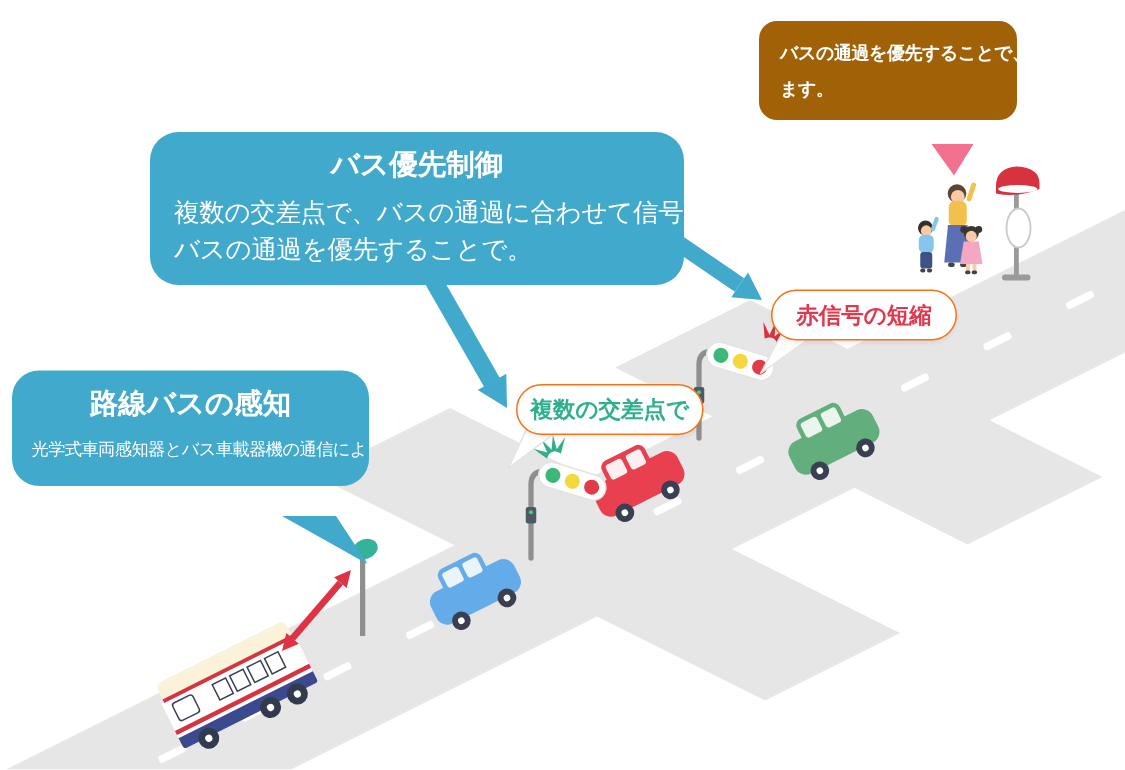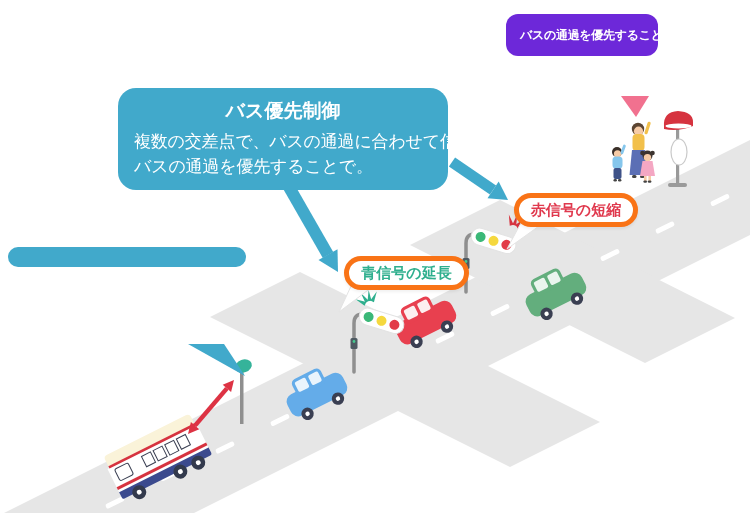--- a/index.html
+++ b/index.html
@@ -5,30 +5,30 @@
   html,body{margin:0;padding:0;background:#ffffff;}
   .canvas{
     position:relative;width:750px;height:513px;background:#ffffff;overflow:hidden;
     font-family:"Liberation Sans","DejaVu Sans",sans-serif;
   }
   .scene-svg{position:absolute;left:0;top:0;width:750px;height:513px;}
   .callout{position:absolute;box-sizing:border-box;}
   .teal-box{background:#41A9CB;color:#ffffff;border-radius:18px;}
   .box-title{font-size:19px;font-weight:bold;text-align:center;line-height:27px;margin-bottom:5px;}
   .box-line{font-size:17px;line-height:25px;letter-spacing:-0.2px;white-space:nowrap;}
-  #box-priority{left:118px;top:88px;width:330px;padding:9px 16px 11px;}
+  #box-priority{left:100px;top:88px;width:356px;padding:9px 16px 11px;border-radius:19px;}
   #box-detection{left:8px;top:247px;width:238px;padding:9px 13px 11px;}
   #box-detection .box-line{font-size:11.5px;letter-spacing:-0.4px;}
   #box-result{
-    left:506px;top:14px;width:152px;background:#6d28d9;color:#ffffff;
+    left:506px;top:14px;width:172px;background:#a16207;color:#ffffff;
     border-radius:12px;padding:9px 14px;font-size:12px;line-height:24px;font-weight:bold;
   }
   #box-result .box-line{font-size:12px;line-height:24px;letter-spacing:-0.3px;}
   .mini-bubble{
-    background:#ffffff;border:5px solid #f97316;border-radius:17px;height:34px;
+    background:#ffffff;border:1px solid #f97316;border-radius:17px;height:34px;
     display:flex;align-items:center;justify-content:center;font-size:15px;font-weight:bold;
     box-shadow:0 2px 3px rgba(0,0,0,0.06);white-space:nowrap;
   }
   #bubble-green{left:344px;top:256px;width:125px;color:#2FAF8E;}
   #bubble-red{left:514px;top:193px;width:124px;color:#E0394E;}
 </style>
 </head>
 <body>
 
 <div class="canvas">
@@ -205,27 +205,30 @@
     <g>
       <polygon points="621,96 649,96 636,117" fill="#F1718F"></polygon>
       <polygon points="188,344 224,344 245,376" fill="#41A9CB"></polygon>
       <polygon points="352,284 376,284 339,312" fill="#FFFFFF" stroke="#E4E4E4" stroke-width="1"></polygon>
       <polygon points="522,221 546,221 507,249" fill="#FFFFFF" stroke="#E4E4E4" stroke-width="1"></polygon>
     </g>
   </svg>
 
   <div class="callout" id="box-result">
     <div class="box-line">バスの通過を優先することで、</div>
+    <div class="box-line">ます。</div>
   </div>
 
   <div class="callout teal-box" id="box-priority">
     <div class="box-title">バス優先制御</div>
     <div class="box-line">複数の交差点で、バスの通過に合わせて信号を調整し、バスが</div>
     <div class="box-line">バスの通過を優先することで。</div>
   </div>
 
   <div class="callout teal-box" id="box-detection">
+    <div class="box-title">路線バスの感知</div>
+    <div class="box-line">光学式車両感知器とバス車載器機の通信によ</div>
   </div>
 
-  <div class="callout mini-bubble" id="bubble-green">青信号の延長</div>
+  <div class="callout mini-bubble" id="bubble-green">複数の交差点で</div>
   <div class="callout mini-bubble" id="bubble-red">赤信号の短縮</div>
 
 </div>
 
 </body></html>

